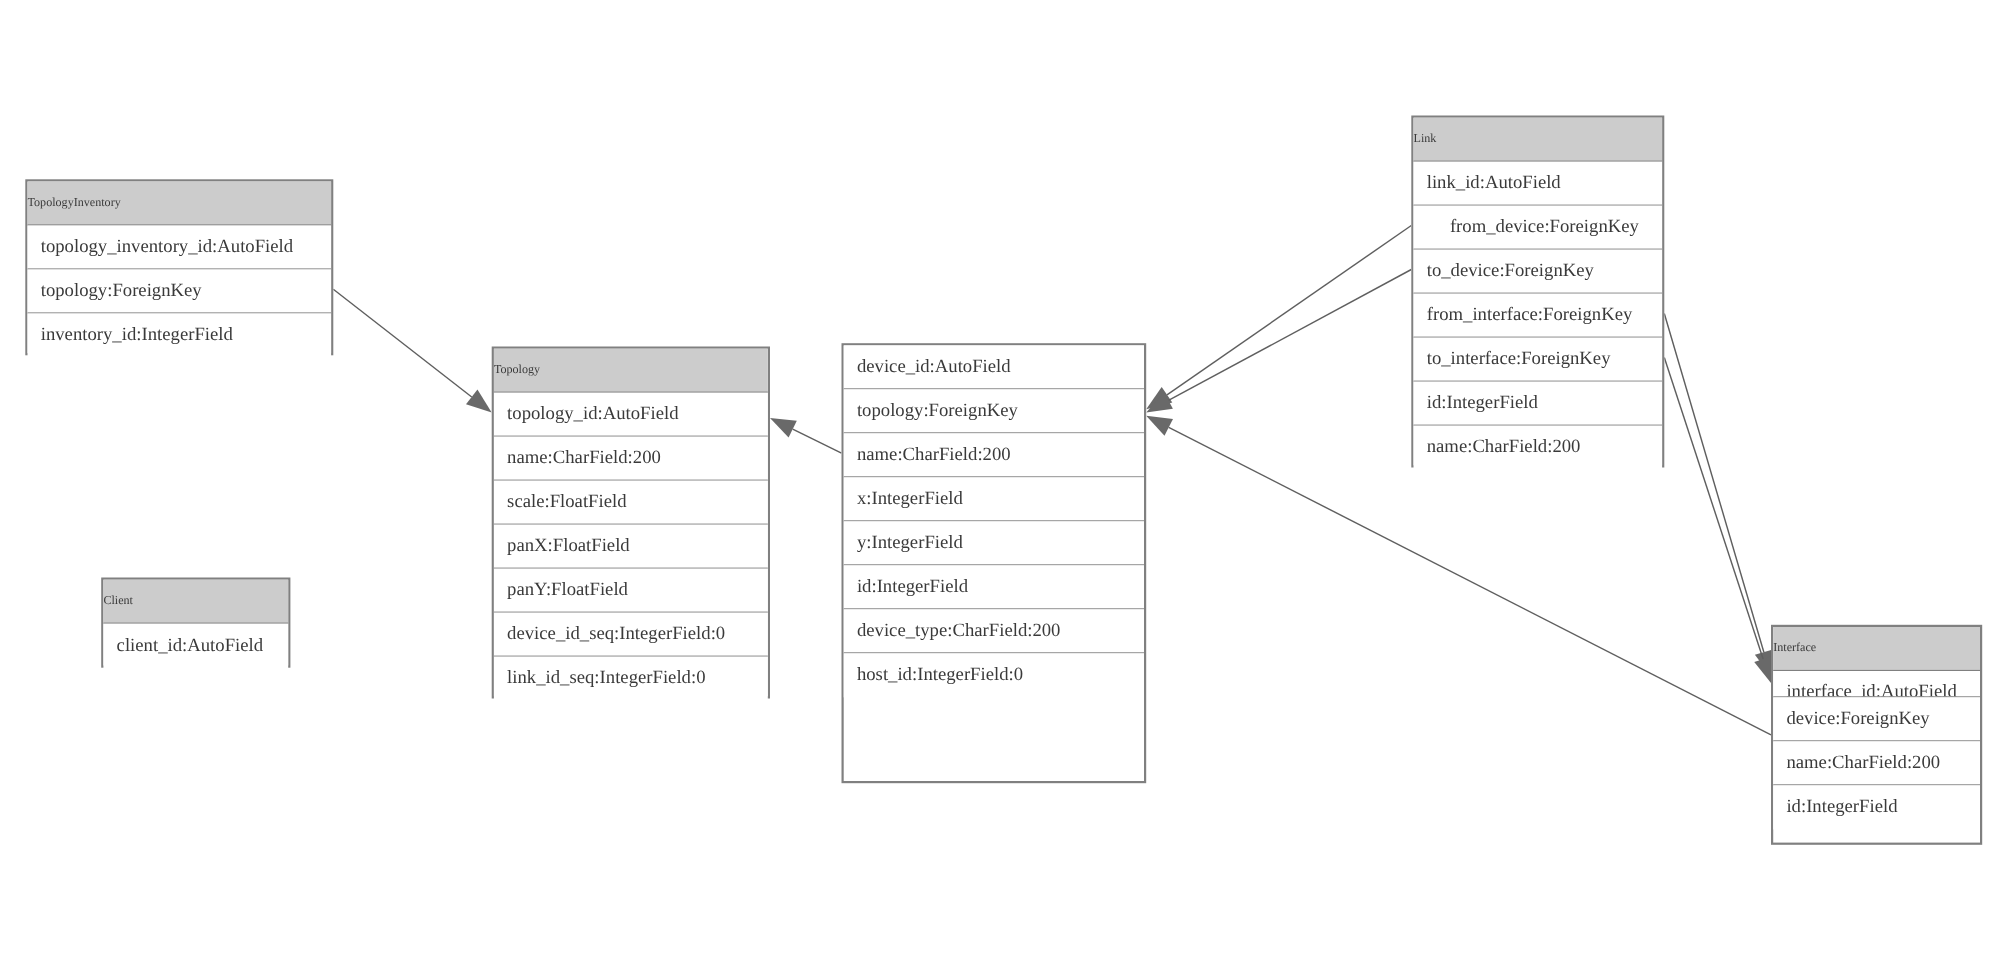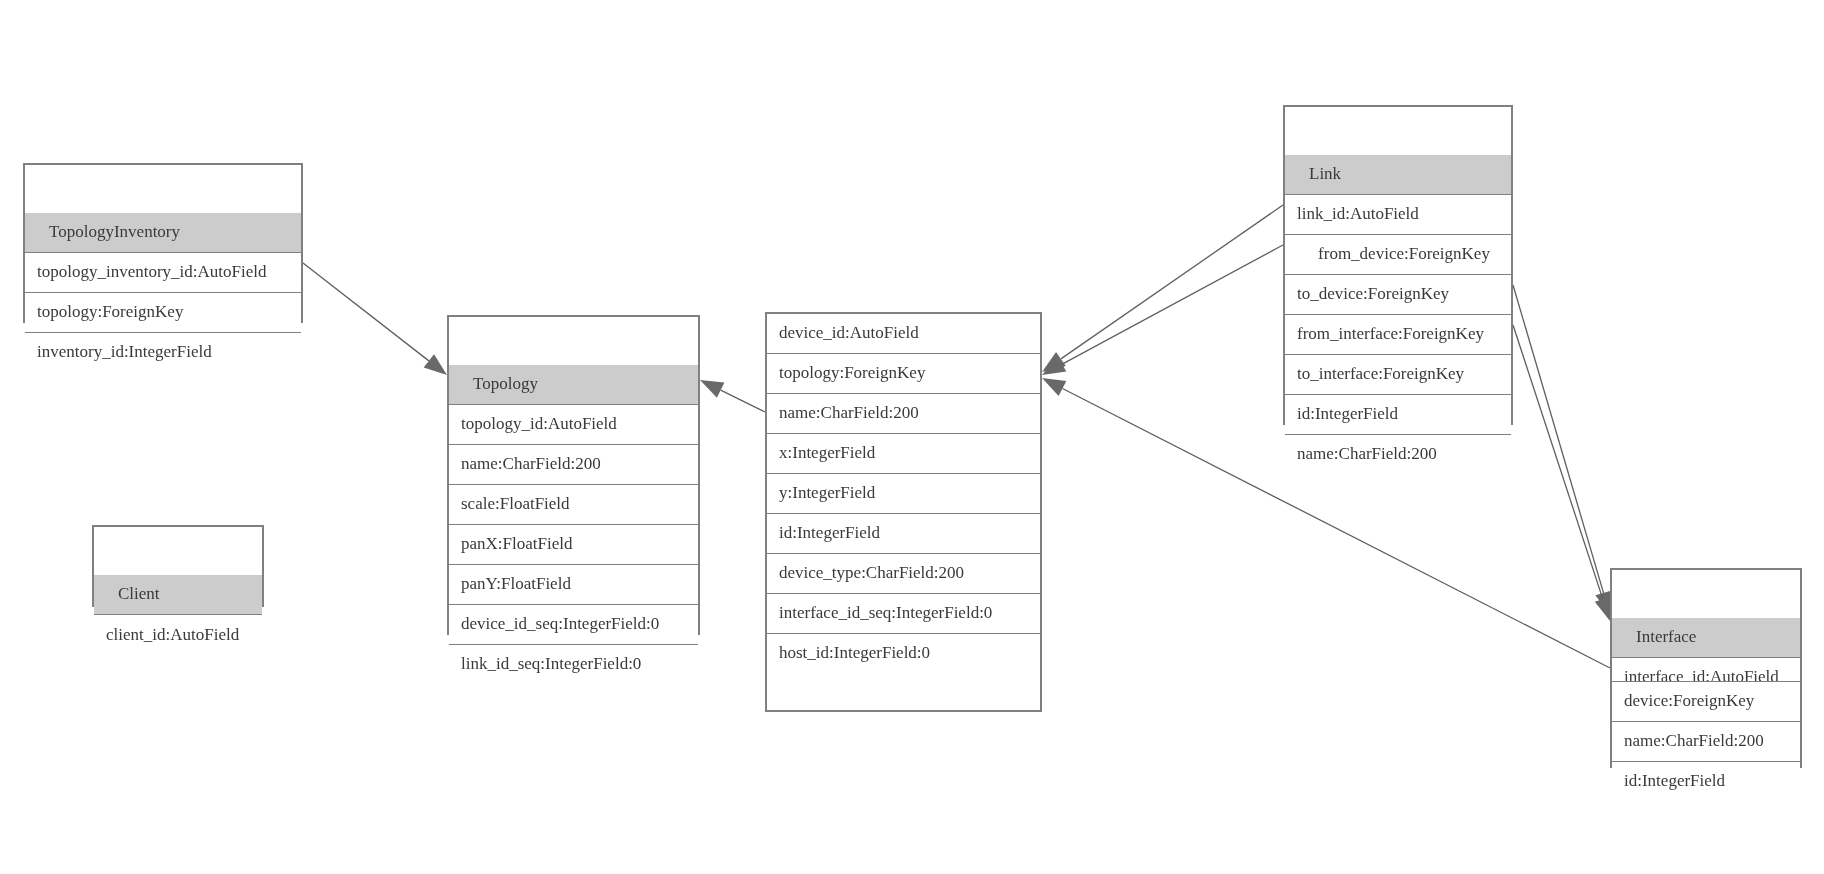--- a/index.html
+++ b/index.html
@@ -29,25 +29,24 @@
     background: #ffffff;
     border: 2px solid var(--border, #808080);
   }
   .entity-header {
     box-sizing: border-box;
     height: 40px;
     line-height: 38px;
     background: var(--header_fill, #cccccc);
     border-bottom: 1px solid var(--border, #808080);
     color: var(--text, #3a3a3a);
-    font-size: 17px;
-    padding-left: 24px;
+    font-size: 11px;
+    padding-left: 0;
     white-space: nowrap;
     overflow: hidden;
-    margin-top: 48px;
   }
   .entity-field {
     box-sizing: border-box;
     height: 40px;
     line-height: 38px;
     border-bottom: 1px solid var(--border, #808080);
     color: var(--text, #3a3a3a);
     font-size: 17px;
     padding-left: 12px;
     white-space: nowrap;
@@ -100,21 +99,20 @@
       <div class="entity-field" style="height: 42px; line-height: 40px;">client_id:AutoField</div>
     </div>
     <div class="entity" style="left: 765px; top: 312px; width: 277px; height: 400px;">
       <div class="entity-field" style="height: 40px; line-height: 38px;">device_id:AutoField</div>
       <div class="entity-field" style="height: 40px; line-height: 38px;">topology:ForeignKey</div>
       <div class="entity-field" style="height: 40px; line-height: 38px;">name:CharField:200</div>
       <div class="entity-field" style="height: 40px; line-height: 38px;">x:IntegerField</div>
       <div class="entity-field" style="height: 40px; line-height: 38px;">y:IntegerField</div>
       <div class="entity-field" style="height: 40px; line-height: 38px;">id:IntegerField</div>
       <div class="entity-field" style="height: 40px; line-height: 38px;">device_type:CharField:200</div>
-      <div class="entity-field" style="height: 40px; line-height: 38px;">interface_id_seq:IntegerField:0</div>
       <div class="entity-field" style="height: 40px; line-height: 38px;">host_id:IntegerField:0</div>
     </div>
     <div class="entity" style="left: 1283px; top: 105px; width: 230px; height: 320px;">
       <div class="entity-header" style="height: 40px; line-height: 38px;">Link</div>
       <div class="entity-field" style="height: 40px; line-height: 38px;">link_id:AutoField</div>
       <div class="entity-field" style="height: 40px; line-height: 38px; text-align: center;">from_device:ForeignKey</div>
       <div class="entity-field" style="height: 40px; line-height: 38px;">to_device:ForeignKey</div>
       <div class="entity-field" style="height: 40px; line-height: 38px;">from_interface:ForeignKey</div>
       <div class="entity-field" style="height: 40px; line-height: 38px;">to_interface:ForeignKey</div>
       <div class="entity-field" style="height: 40px; line-height: 38px;">id:IntegerField</div>

